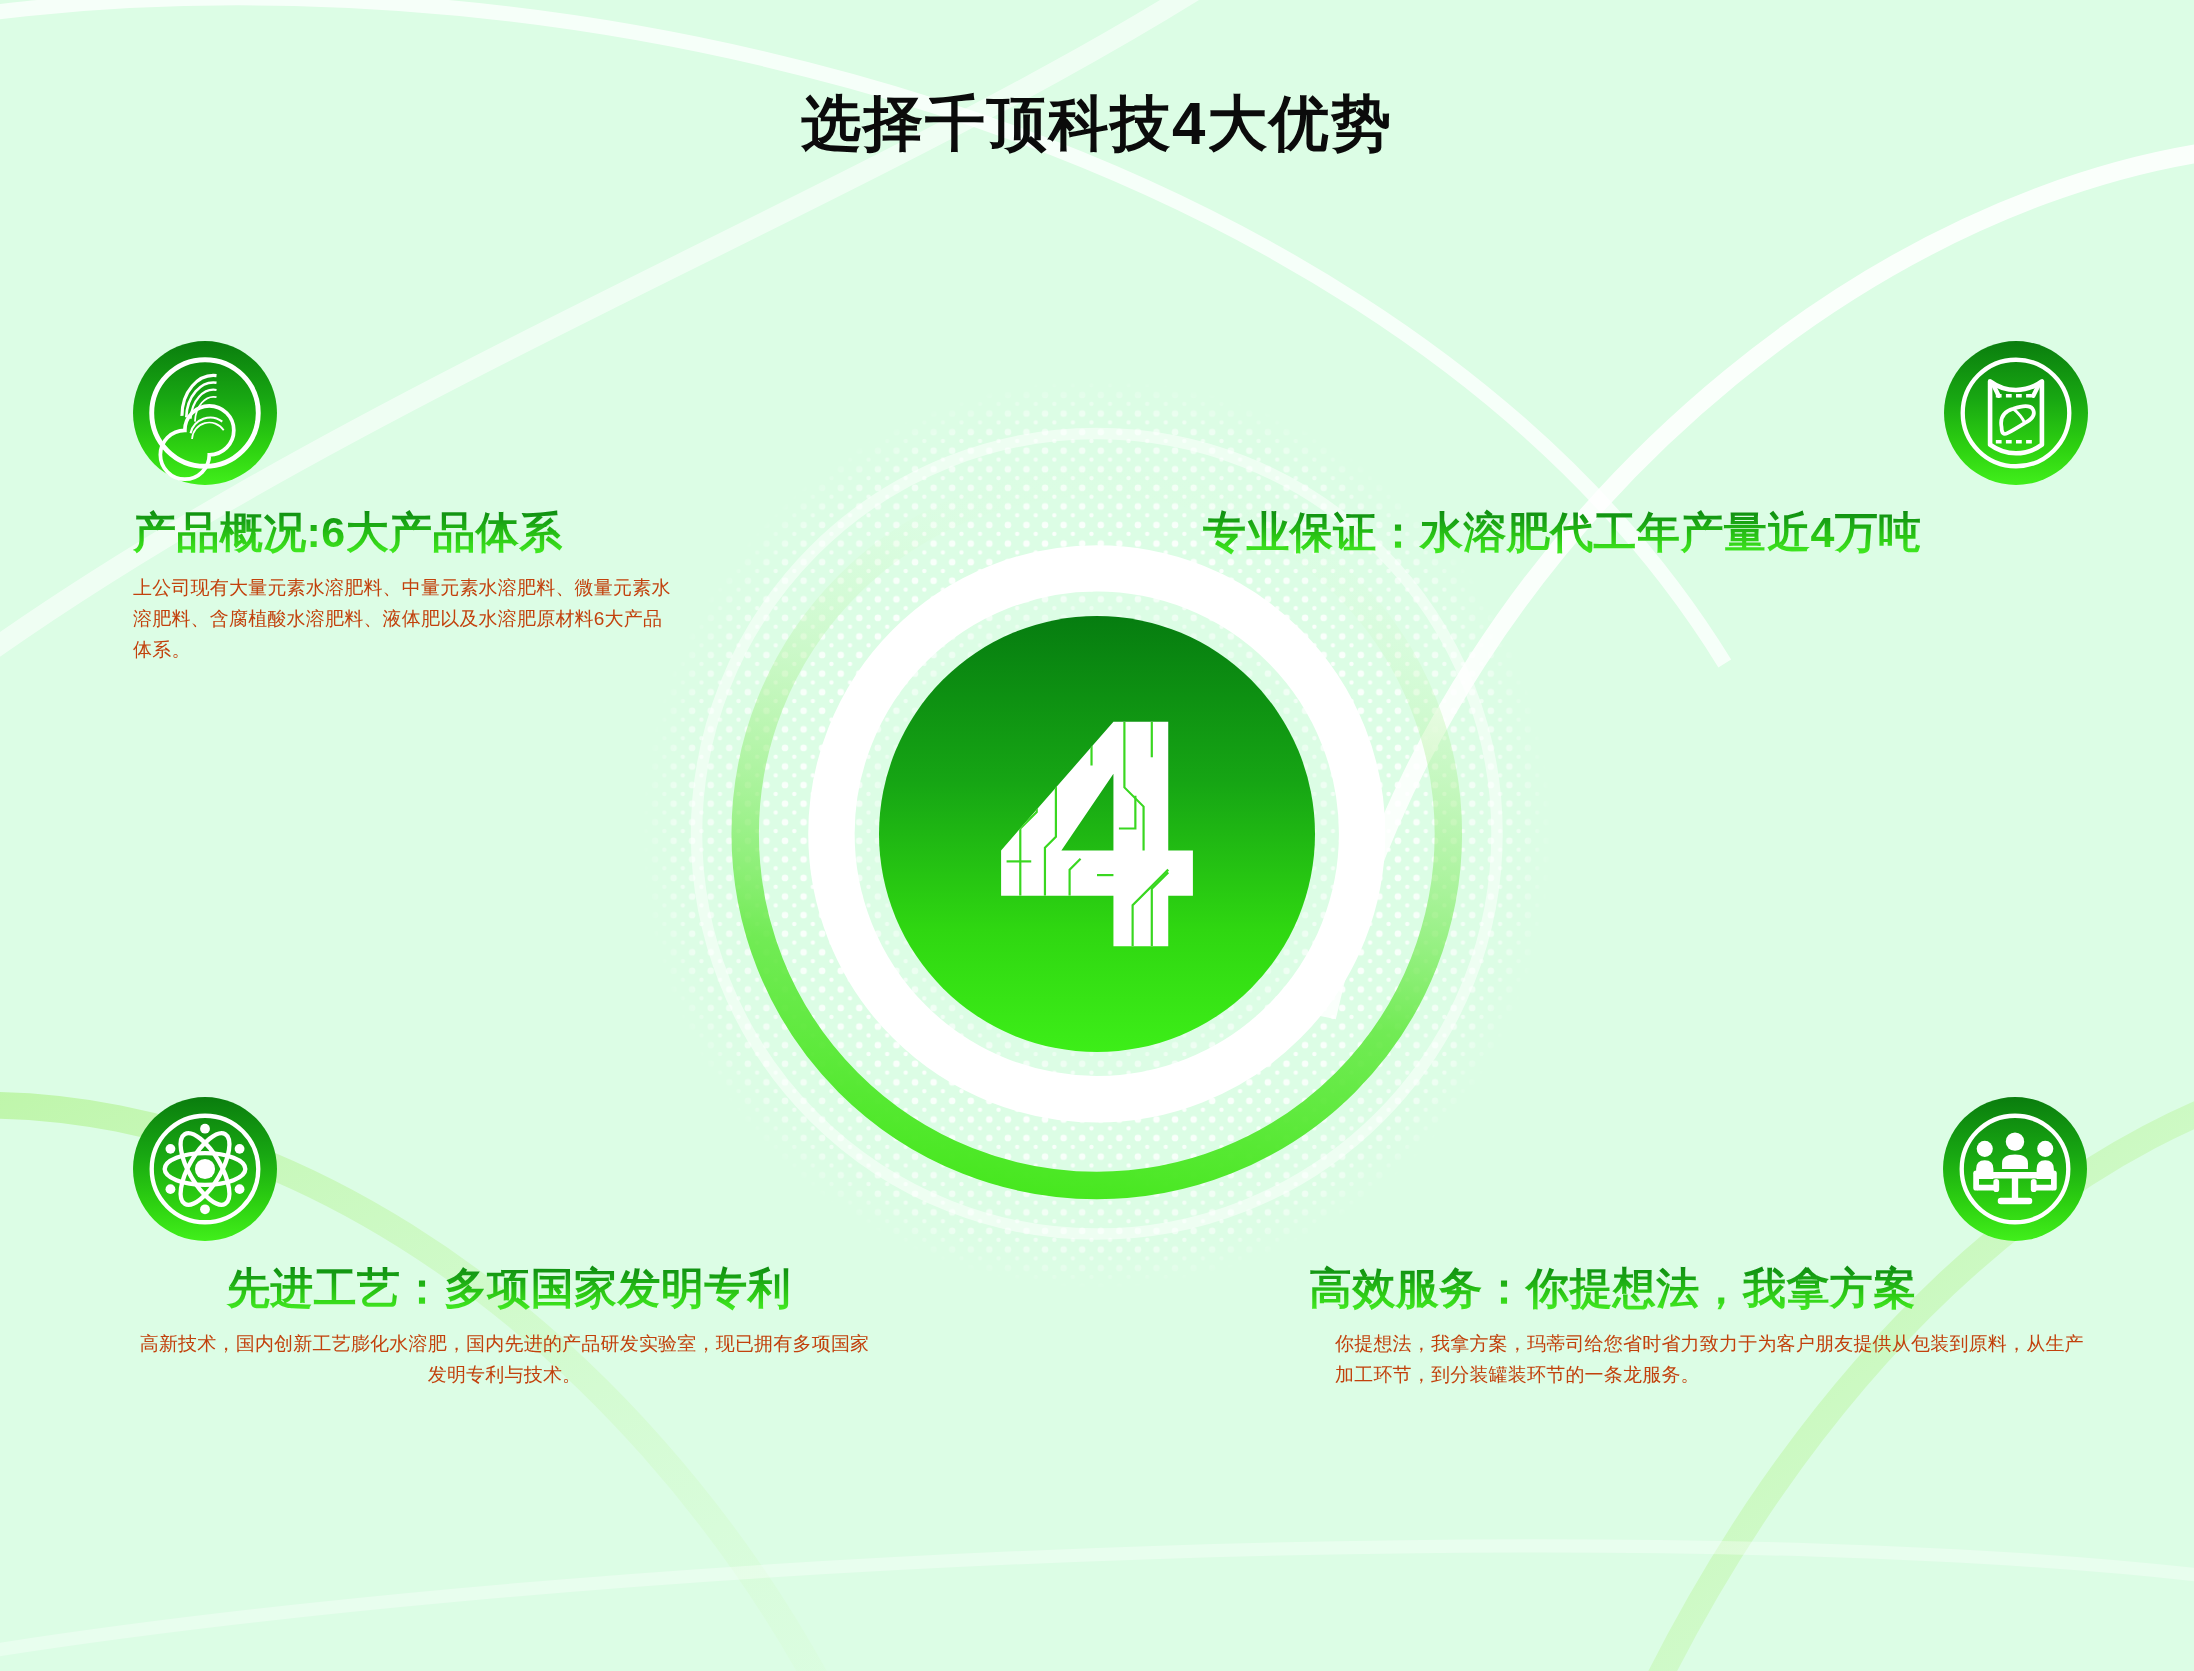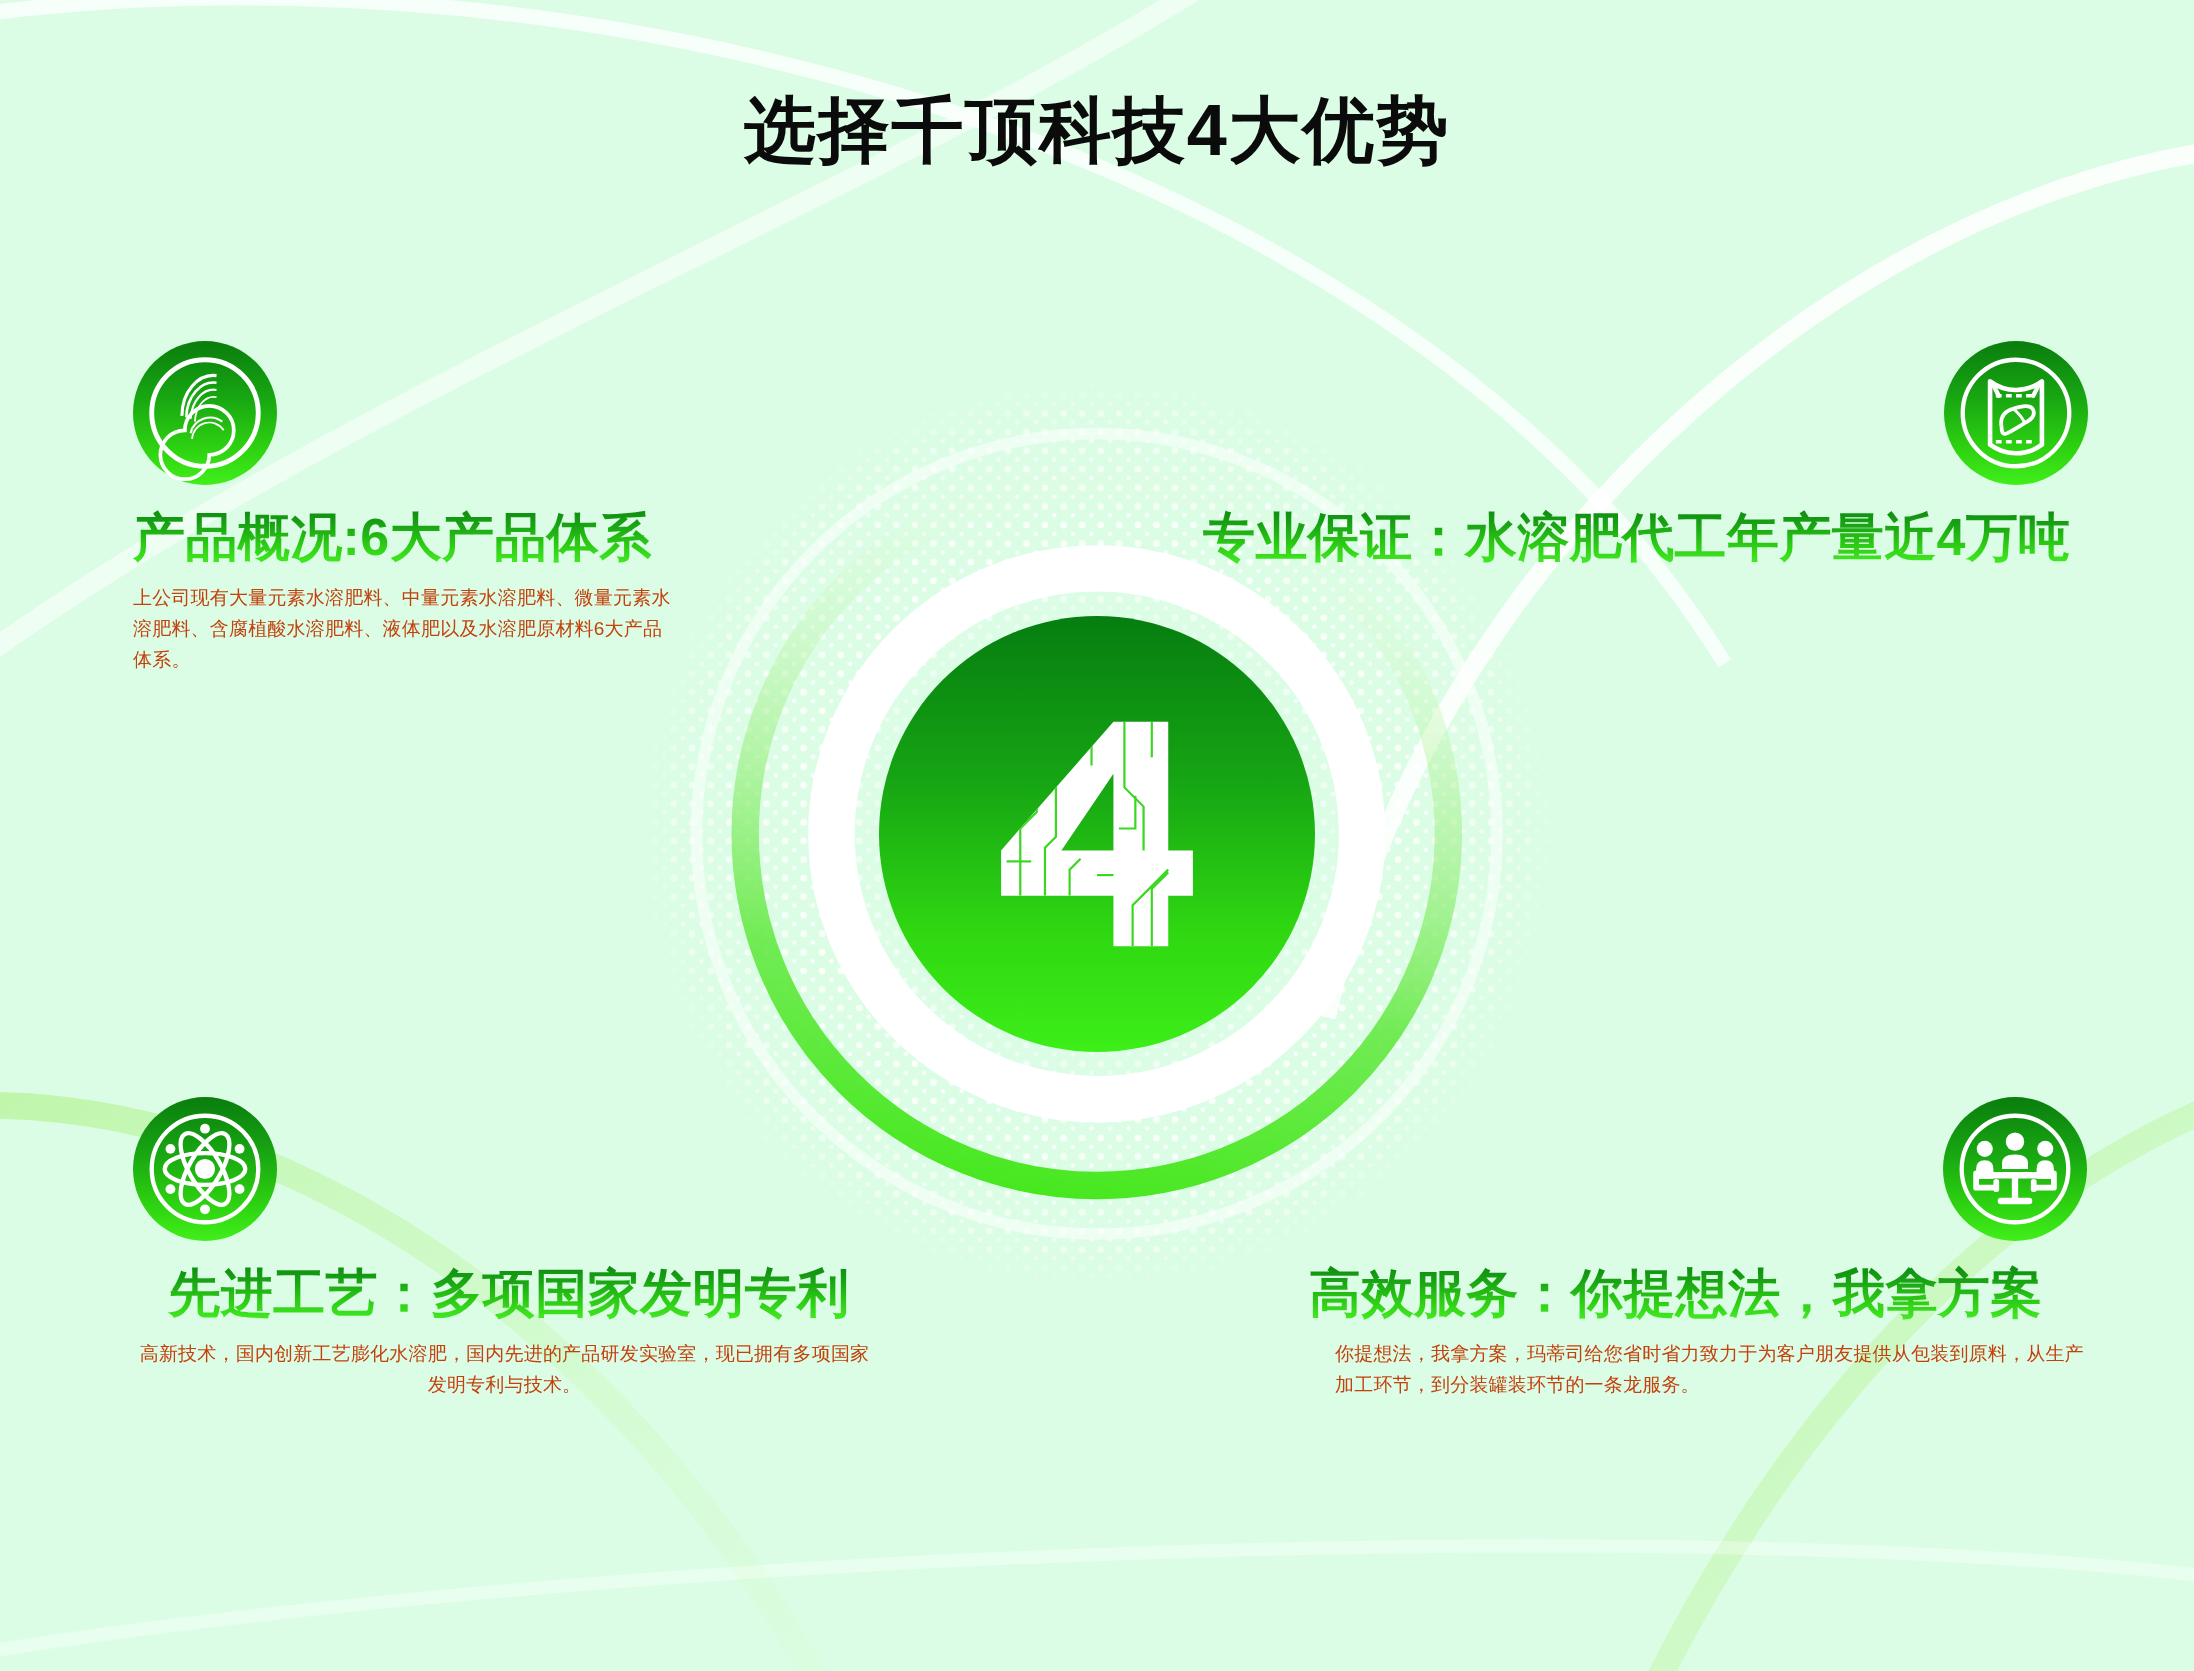--- a/index.html
+++ b/index.html
@@ -12,21 +12,21 @@
   }
   .stage{position:absolute;inset:0;overflow:hidden;}
 
   
   .bg-svg{position:absolute;inset:0;width:2194px;height:1672px;}
 
   
   .title{
     position:absolute;left:0;right:0;top:91px;
     text-align:center;
-    font-size:72px;line-height:1.1;
+    font-size:60px;line-height:1.1;
     font-weight:bold;color:#0b0b0b;
     letter-spacing:1.8px;
     white-space:nowrap;
     z-index:40;
   }
 
   
   .hero{
     position:absolute;
     left:879px;top:616px;
@@ -53,21 +53,21 @@
     width:144px;height:144px;border-radius:50%;
     background:linear-gradient(180deg,#0a7d0e 0%,#18a712 40%,#2ed211 75%,#41ef1b 100%);
     display:flex;align-items:center;justify-content:center;
     box-sizing:border-box;
   }
   .q-tr .badge,.q-br .badge{margin-left:auto;}
   .badge svg{width:100%;height:100%;display:block;}
 
   .head{
     margin-top:23px;
-    font-size:52px;line-height:1.12;
+    font-size:43px;line-height:1.12;
     font-weight:bold;
     white-space:nowrap;
     background:linear-gradient(180deg,#0d8a10 0%,#18a214 28%,#2cc915 62%,#45ef24 100%);
     -webkit-background-clip:text;background-clip:text;
     -webkit-text-fill-color:transparent;color:#22b516;
     letter-spacing:0.4px;
   }
   .body{
     margin-top:17px;
     font-size:19px;line-height:1.62;

